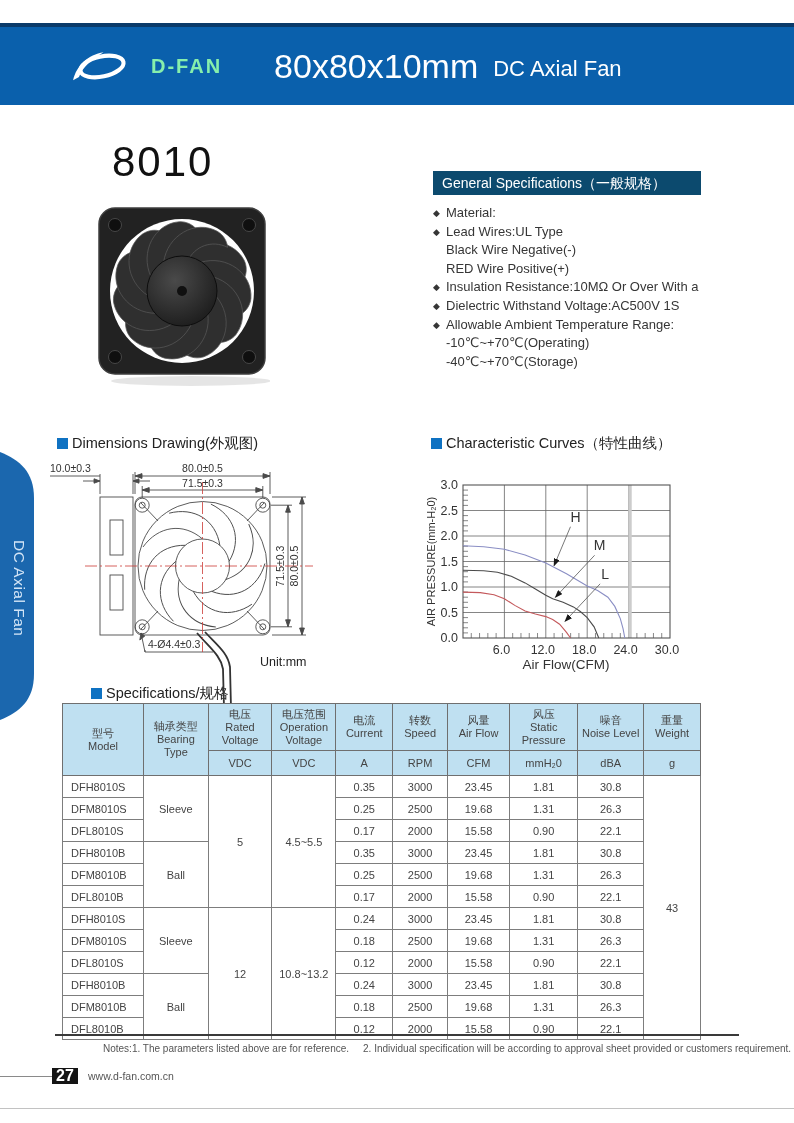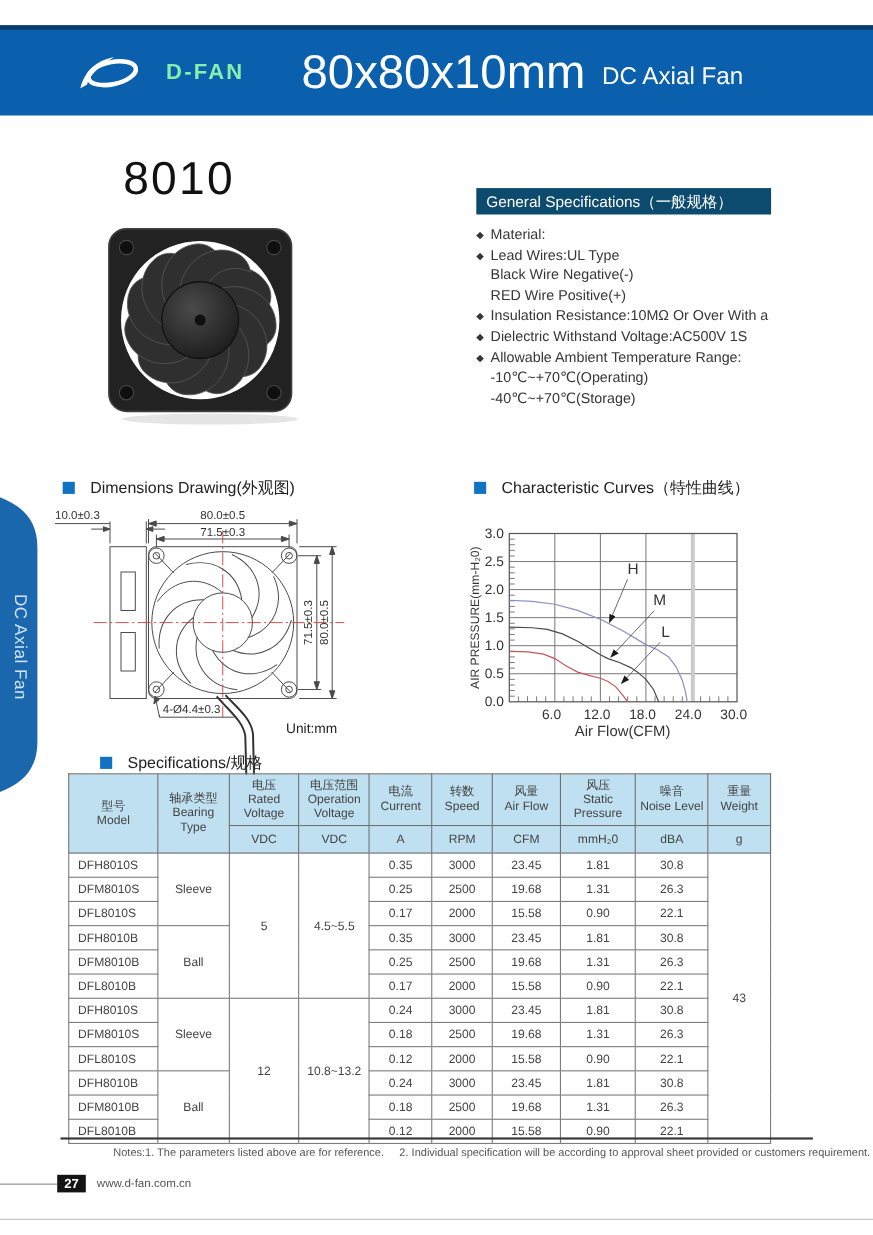--- a/index.html
+++ b/index.html
@@ -3,35 +3,35 @@
 <meta charset="utf-8">
 <style>
   html,body{margin:0;padding:0;background:#e8e8e8;}
   .page{position:relative;width:794px;height:1123px;background:#fff;overflow:hidden;
         font-family:"Liberation Sans","DejaVu Sans",sans-serif;color:#222;}
   
   .header{position:absolute;left:0;top:23px;width:794px;height:82px;background:#0a60ac;
           border-top:4px solid #0b3a69;box-sizing:border-box;display:flex;align-items:center;}
   .logo{margin-left:68px;flex:0 0 auto;}
   .brand{color:#86efac;font-size:20px;font-weight:bold;letter-spacing:2px;margin-left:19px;}
-  .size-title{color:#fff;font-size:43px;margin-left:52px;font-weight:400;}
+  .size-title{color:#fff;font-size:34px;margin-left:52px;font-weight:400;}
   .prod-type{color:#fff;font-size:22px;margin-left:15px;padding-top:6px;}
   
   .model-heading{position:absolute;left:112px;top:138px;font-size:42px;color:#111;letter-spacing:2px;}
   .fan-photo{position:absolute;left:96px;top:204px;}
   
   .gen-specs{position:absolute;left:433px;top:171px;width:358px;}
   .gs-bar{width:268px;height:24px;background:#0c4a6e;color:#fff;font-size:14px;line-height:24px;
           padding-left:9px;box-sizing:border-box;}
   .gs-list{margin-top:9px;font-size:13px;color:#363636;}
   .gs-line{display:flex;line-height:18.6px;}
   .gs-line .diamond{width:13px;font-size:9px;line-height:18.6px;flex:0 0 13px;}
   .gs-line.indent{margin-left:13px;}
   
-  .sec-title{position:absolute;font-size:14.5px;color:#222;display:flex;align-items:center;gap:14px;text-align:center;}
+  .sec-title{position:absolute;font-size:14.5px;color:#222;display:flex;align-items:center;gap:4px;text-align:center;}
   .sec-title .sq{width:11px;height:11px;background:#0f72c2;flex:0 0 11px;}
   .t-dims{left:57px;top:434px;}
   .t-curves{left:431px;top:434px;}
   .t-spec{left:55px;top:684px;padding-left:36px;}
   
   .side-tab{position:absolute;left:0;top:448px;}
   
   .dims-svg{position:absolute;left:45px;top:454px;}
   .chart-svg{position:absolute;left:425px;top:468px;}
   
@@ -42,21 +42,21 @@
   table.spec th.unit{height:20px;}
   table.spec thead tr:first-child th{height:42px;}
   table.spec td{border:1px solid #7d7d7d;text-align:center;height:19px;padding:1px 0;background:#fff;}
   table.spec td.model{text-align:left;padding-left:8px;}
   
   .rule-dark{position:absolute;left:55px;top:1034px;width:684px;height:2px;background:#3a3a3a;}
   .notes{position:absolute;left:55px;top:1043px;font-size:10px;color:#555;width:700px;padding-left:48px;}
   .notes .n2{margin-left:14px;}
   .pg-line{position:absolute;left:0;top:1076px;width:52px;height:1px;background:#8a8a8a;}
   .pg-badge{position:absolute;left:52px;top:1068px;width:26px;height:16px;background:#141414;color:#fff;
-            font-size:12px;font-weight:bold;text-align:center;line-height:16px;}
+            font-size:16px;font-weight:bold;text-align:center;line-height:16px;}
   .website{position:absolute;left:88px;top:1070px;font-size:10.5px;color:#555;}
   .rule-bottom{position:absolute;left:0;top:1108px;width:794px;height:1px;background:#c2c2c2;}
 </style>
 </head>
 <body>
 
 <div class="page">
 
   <div class="header">
     <svg class="logo" width="64" height="38" viewBox="0 0 70 40">

